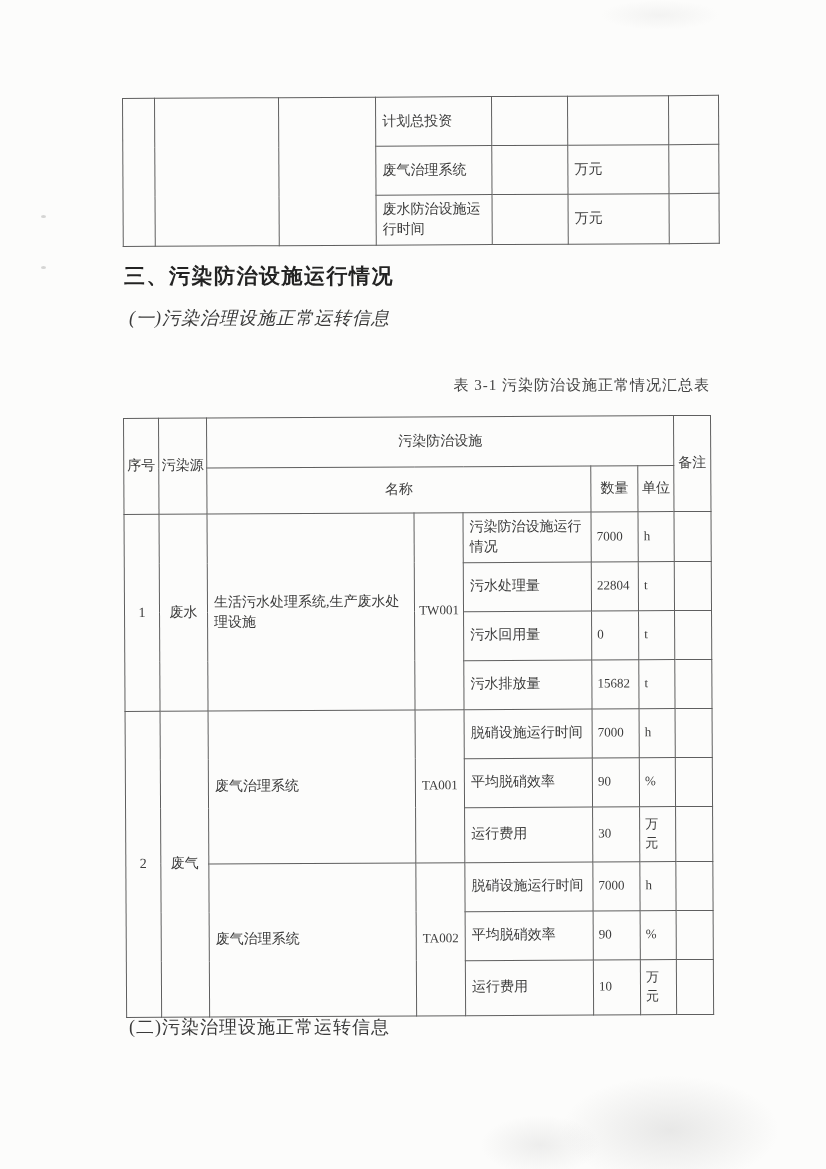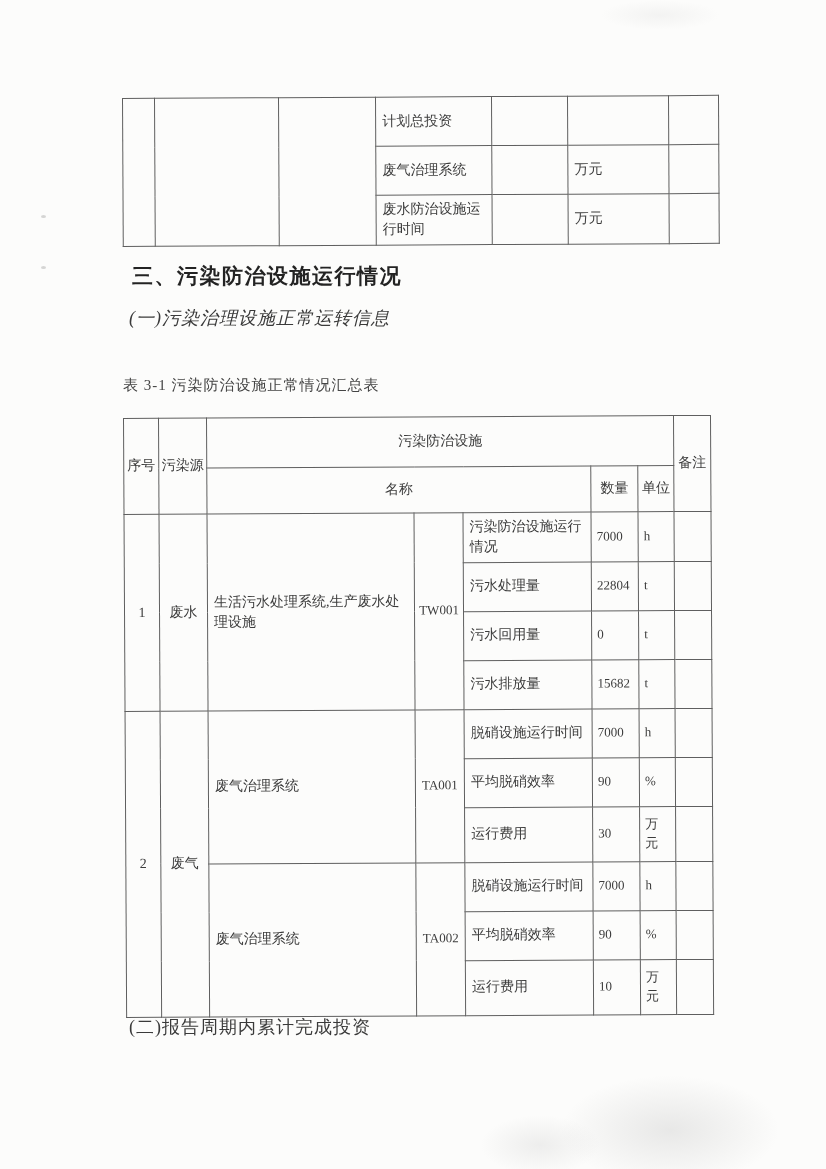--- a/index.html
+++ b/index.html
@@ -30,27 +30,27 @@
   .main-table .hr2 td, .main-table .hr2 th { height:46px; }
   .main-table tbody td { height:49px; }
   .main-table tr.tall td { height:55px; }
   .c-center { text-align:center; }
   .c-left { text-align:left; }
   .qty { font-size:13px; padding:0 5px; }
   .code { font-size:13px; text-align:center; padding:4px 1px; }
   .unit { font-size:13px; padding:4px 5px; }
   
   .h1 {
-    position:absolute; left:132px; top:262px;
+    position:absolute; left:124px; top:262px;
     font-size:21px; font-weight:bold; color:#232323; letter-spacing:1.5px;
     font-family:Liberation Mono, monospace;
   }
   .h2 { position:absolute; left:129px; top:306px; font-size:18px; color:#3a3a3a; letter-spacing:1px;font-style:italic; }
   .h3 { position:absolute; left:129px; top:1015px; font-size:18px; color:#3a3a3a; letter-spacing:1px; }
-  .caption { position:absolute; left:123px; top:376px; width:587px; text-align:left; font-size:15px; color:#444; letter-spacing:1px; }
+  .caption { position:absolute; left:123px; top:376px; width:587px; text-align:right; font-size:15px; color:#444; letter-spacing:1px; }
   
   .smudge { position:absolute; border-radius:50%; pointer-events:none; }
   .sm1 { left:560px; top:1075px; width:220px; height:110px;
          background:radial-gradient(ellipse at center, rgba(160,160,160,.22), rgba(160,160,160,0) 70%); }
   .sm2 { left:480px; top:1115px; width:120px; height:60px;
          background:radial-gradient(ellipse at center, rgba(170,170,170,.18), rgba(170,170,170,0) 70%); }
   .sm3 { left:600px; top:0px; width:120px; height:30px;
          background:radial-gradient(ellipse at center, rgba(190,190,190,.15), rgba(190,190,190,0) 70%); }
   .dot { position:absolute; background:rgba(140,140,140,.35); border-radius:50%; }
   .d1 { left:41px; top:215px; width:5px; height:3px; }
@@ -191,20 +191,20 @@
         </tr>
         <tr class="tall">
           <td class="c-left">运行费用</td>
           <td class="qty">10</td>
           <td class="unit">万元</td>
           <td></td>
         </tr>
       </tbody>
   </table>
 
-  <div class="h3">(二)报告周期内累计完成投资</div>
+  <div class="h3">(二)污染治理设施正常运转信息</div>
 
   <div class="smudge sm1"></div>
   <div class="smudge sm2"></div>
   <div class="smudge sm3"></div>
   <div class="dot d1"></div>
   <div class="dot d2"></div>
 </div>
 
 </body></html>

